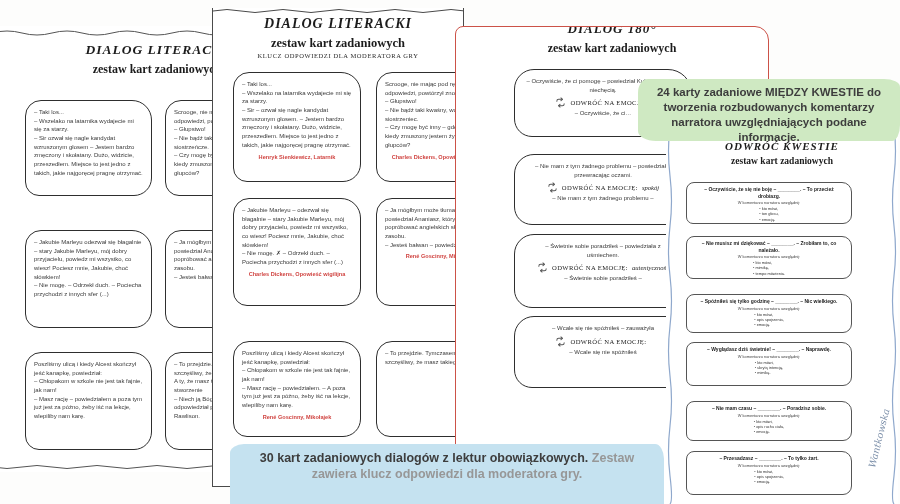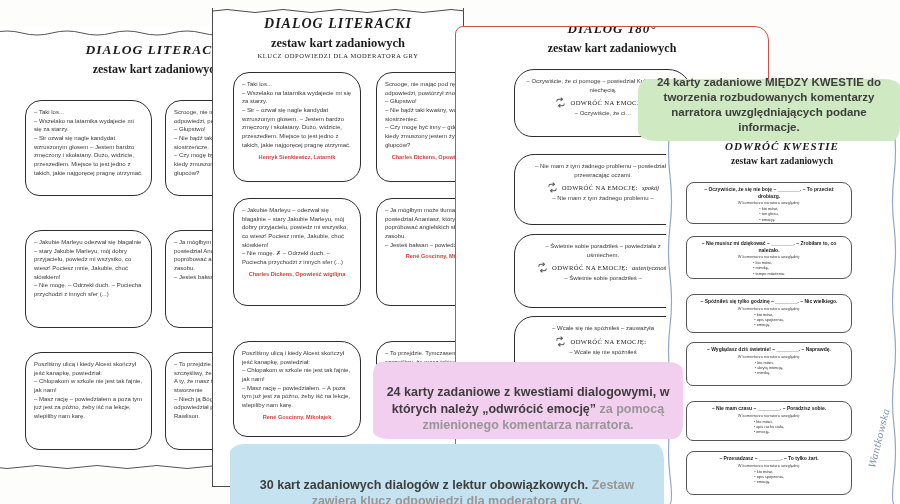--- a/index.html
+++ b/index.html
@@ -27,21 +27,21 @@
   .fres{font-size:6px;color:#3a3a3a;white-space:nowrap;overflow:hidden;}
   
   .mcard{position:absolute;border:1px solid #555;border-radius:8px 10px 9px 7px;background:#fff;
          padding:3px 6px;box-sizing:border-box;overflow:hidden;text-align:center;}
   .mline{font-size:5px;line-height:1.3;color:#222;font-weight:bold;}
   .mcap{font-size:3.9px;color:#444;margin-top:1px;}
   .mcard ul{margin:1px 0 0 0;padding:0;list-style:none;display:inline-block;text-align:left;}
   .mcard li{font-size:3.9px;line-height:1.35;color:#333;}
   .mcard li::before{content:"• ";}
   
-  .callout{position:absolute;z-index:6;text-align:center;display:flex;align-items:flex-end;
+  .callout{position:absolute;z-index:6;text-align:center;display:flex;align-items:flex-start;
            justify-content:center;padding:6px 12px;box-sizing:border-box;line-height:1.3;}
   .co-green{background:#cfe9c2;border-radius:10px 16px 8px 18px/14px 8px 16px 10px;
             font-size:11.5px;font-weight:600;color:#4a4a4a;}
   .co-pink{background:#f2cfee;border-radius:8px 14px 10px 16px/12px 9px 15px 8px;
            font-size:12.5px;font-weight:600;}
   .co-blue{background:#c5e2f0;border-radius:14px 9px 16px 8px/9px 15px 8px 13px;
            font-size:12.5px;font-weight:600;}
   .co-dark{color:#3d3d3d;}
   .co-muted{color:#979797;}
   .wavy{position:absolute;pointer-events:none;}
@@ -282,23 +282,20 @@
         <li>opis spojrzenia,</li>
         <li>emocję.</li>
       </ul>
     </div>
   </div>
 
   <div class="callout co-green" style="left:638px;top:79px;width:262px;height:62px;">
     <span class="co-dark">24 karty zadaniowe MIĘDZY KWESTIE do tworzenia rozbudowanych komentarzy narratora uwzględniających podane informacje.</span>
   </div>
 
-  <div class="callout co-pink" style="left:373px;top:362px;width:310px;height:77px;">
-    <span><span class="co-dark">24 karty zadaniowe z kwestiami dialogowymi, w których należy „odwrócić emocję”</span><span class="co-muted"> za pomocą zmienionego komentarza narratora.</span></span>
-  </div>
 
   <div class="callout co-blue" style="left:230px;top:444px;width:434px;height:71px;">
     <span><span class="co-dark">30 kart zadaniowych dialogów z lektur obowiązkowych.</span><span class="co-muted"> Zestaw zawiera klucz odpowiedzi dla moderatora gry.</span></span>
   </div>
 
   <div id="signature">Wantkowska</div>
 
 </div>
 
 </body></html>

